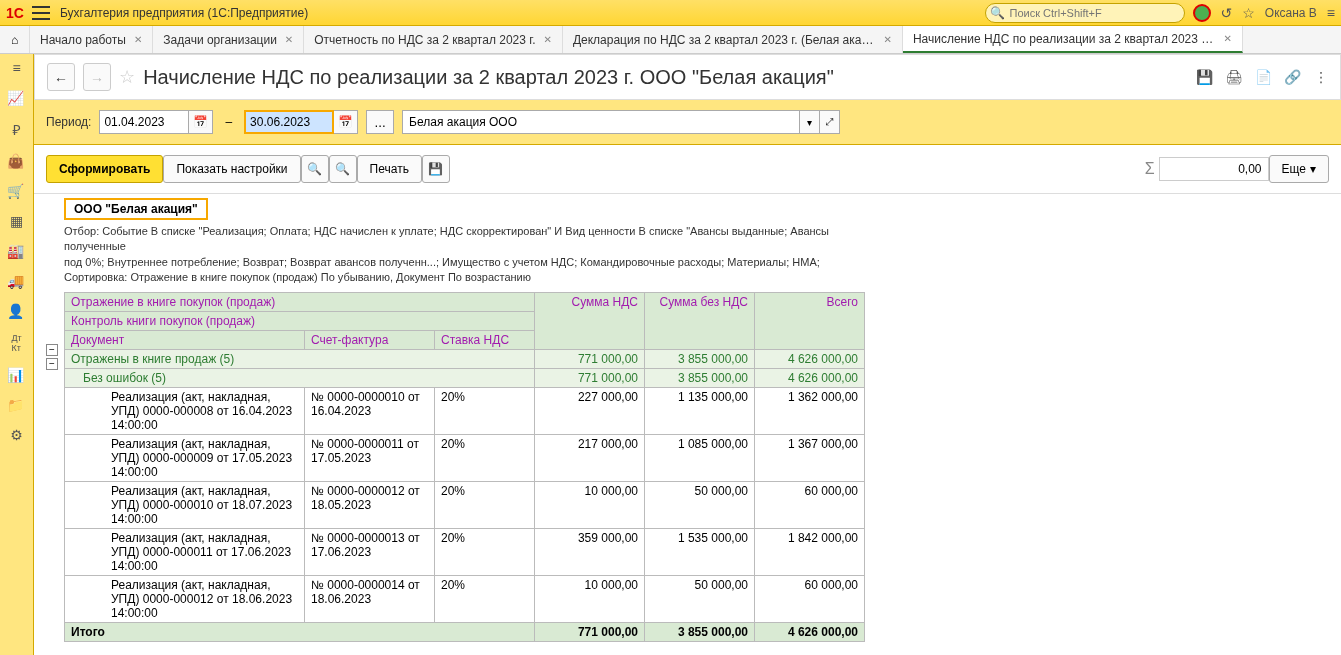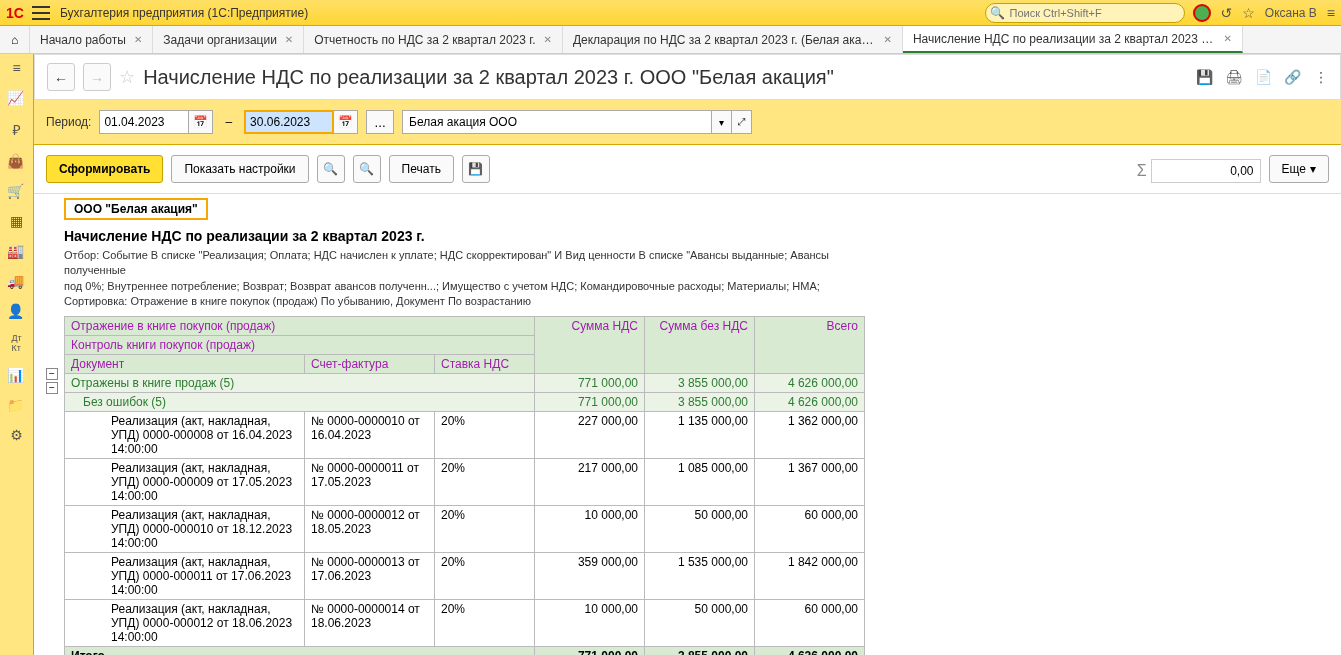--- a/index.html
+++ b/index.html
@@ -44,25 +44,25 @@
 
 .period-row { background: #ffe680; padding: 10px 12px; display: flex; align-items: center; gap: 8px; border-bottom: 1px solid #d4a900; }
 .period-row label { color: #333; }
 .date-input { display: flex; align-items: center; }
 .date-input input { width: 90px; height: 24px; border: 1px solid #aaa; padding: 0 4px; font-size: 12px; }
 .date-input.selected input { border: 2px solid #f7a800; background: #cde4ff; color: #000; }
 .date-input .cal { width: 24px; height: 24px; border: 1px solid #aaa; border-left: none; display: flex; align-items: center; justify-content: center; cursor: pointer; background: #fafafa; }
 .dash { margin: 0 4px; }
 .ellipsis-btn { width: 28px; height: 24px; border: 1px solid #aaa; background: #fafafa; cursor: pointer; }
 .org-select { flex: 0 0 auto; display: flex; }
-.org-select input { width: 310px; height: 24px; border: 1px solid #aaa; padding: 0 6px; font-size: 12px; }
+.org-select input { width: 398px; height: 24px; border: 1px solid #aaa; padding: 0 6px; font-size: 12px; }
 .org-select .dd, .org-select .ext { width: 20px; height: 24px; border: 1px solid #aaa; border-left: none; background: #fafafa; display: flex; align-items: center; justify-content: center; cursor: pointer; font-size: 10px; }
 
 
-.toolbar { background: #fff; padding: 10px 12px; display: flex; align-items: flex-end; gap: 8px; border-bottom: 1px solid #ddd; }
+.toolbar { background: #fff; padding: 10px 12px; display: flex; align-items: center; gap: 0; border-bottom: 1px solid #ddd; }
 .btn { height: 28px; border: 1px solid #aaa; background: #fafafa; padding: 0 12px; cursor: pointer; border-radius: 3px; font-size: 12px; display: flex; align-items: center; }
 .btn.primary { background: #ffe033; border-color: #c4a200; font-weight: bold; }
 .tool-icon { width: 28px; height: 28px; border: 1px solid #aaa; background: #fafafa; border-radius: 3px; display: flex; align-items: center; justify-content: center; cursor: pointer; color: #2e7d32; font-size: 12px; }
 .toolbar .spacer { flex: 1; }
 .sum-box { display: flex; align-items: center; gap: 4px; }
 .sum-box .sigma { font-size: 16px; color: #888; }
 .sum-box input { width: 110px; height: 24px; border: 1px solid #ccc; text-align: right; padding: 0 6px; font-size: 12px; }
 
 
 .report-wrap { background: #fff; flex: 1; padding: 0 12px 12px 12px; overflow: auto; position: relative; }
@@ -200,21 +200,20 @@
         <input type="text" value="0,00" style="">
       </div>
       <button class="btn">
           <span>Еще</span> 
           <span style="margin-left:4px;">▾</span>
         </button>
     </div>
 
     <div class="report-wrap">
       <div class="org-box">ООО "Белая акация"</div>
-      <div class="report-title">Начисление НДС по реализации за 2 квартал 2023 г.</div>
       <div class="report-meta">Отбор: Событие В списке "Реализация; Оплата; НДС начислен к уплате; НДС скорректирован" И Вид ценности В списке "Авансы выданные; Авансы полученные</div>
       <div class="report-meta">под 0%; Внутреннее потребление; Возврат; Возврат авансов полученн...; Имущество с учетом НДС; Командировочные расходы; Материалы; НМА;</div>
       <div class="report-meta">Сортировка: Отражение в книге покупок (продаж) По убыванию, Документ По возрастанию</div>
 
       <div class="table-container">
         <div class="gutter">
           <div style="height:52px;"></div>
           <div class="toggle">−</div>
           <div class="toggle">−</div>
         </div>
@@ -258,21 +257,21 @@
             </tr>
             <tr>
               <td class="doc indent2">Реализация (акт, накладная, УПД) 0000-000009 от 17.05.2023 14:00:00</td>
               <td class="invoice">№ 0000-0000011 от 17.05.2023</td>
               <td class="rate">20%</td>
               <td class="num">217 000,00</td>
               <td class="num">1 085 000,00</td>
               <td class="num">1 367 000,00</td>
             </tr>
             <tr>
-              <td class="doc indent2">Реализация (акт, накладная, УПД) 0000-000010 от 18.12.2023 14:00:00</td>
+              <td class="doc indent2">Реализация (акт, накладная, УПД) 0000-000010 от 18.07.2023 14:00:00</td>
               <td class="invoice">№ 0000-0000012 от 18.05.2023</td>
               <td class="rate">20%</td>
               <td class="num">10 000,00</td>
               <td class="num">50 000,00</td>
               <td class="num">60 000,00</td>
             </tr>
             <tr>
               <td class="doc indent2">Реализация (акт, накладная, УПД) 0000-000011 от 17.06.2023 14:00:00</td>
               <td class="invoice">№ 0000-0000013 от 17.06.2023</td>
               <td class="rate">20%</td>

